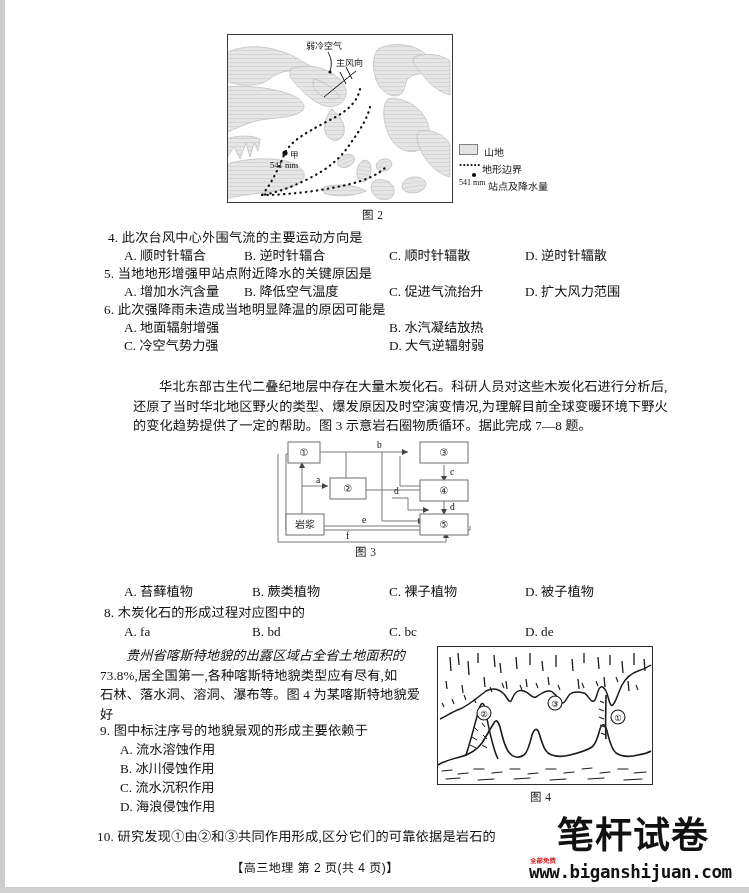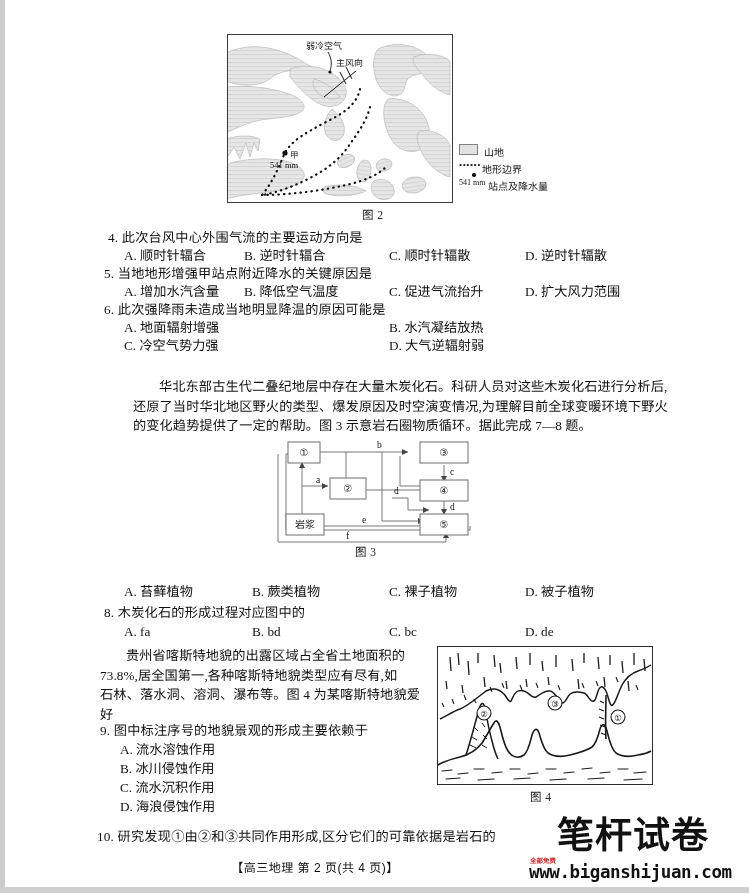--- a/index.html
+++ b/index.html
@@ -340,21 +340,21 @@
   <div class="opt" style="left:389px; top:584px;">C. 裸子植物</div>
   <div class="opt" style="left:525px; top:584px;">D. 被子植物</div>
 
   <div class="qline" style="left:104px; top:605px;">8. 木炭化石的形成过程对应图中的</div>
   <div class="opt" style="left:124px; top:624px;">A. fa</div>
   <div class="opt" style="left:252px; top:624px;">B. bd</div>
   <div class="opt" style="left:389px; top:624px;">C. bc</div>
   <div class="opt" style="left:525px; top:624px;">D. de</div>
 
   <div class="para" style="left:100px; top:646px; width:320px;">
-    <div style="text-indent:26px;">贵州省喀斯特地貌的出露区域占全省土地面积的</div>
+    <div style="text-indent:26px;font-style:italic;">贵州省喀斯特地貌的出露区域占全省土地面积的</div>
     <div>73.8%,居全国第一,各种喀斯特地貌类型应有尽有,如</div>
     <div>石林、落水洞、溶洞、瀑布等。图 4 为某喀斯特地貌爱好</div>
   </div>
 
   <div class="qline" style="left:100px; top:723px;">9. 图中标注序号的地貌景观的形成主要依赖于</div>
   <div class="opt" style="left:120px; top:742px;">A. 流水溶蚀作用</div>
   <div class="opt" style="left:120px; top:761px;">B. 冰川侵蚀作用</div>
   <div class="opt" style="left:120px; top:780px;">C. 流水沉积作用</div>
   <div class="opt" style="left:120px; top:799px;">D. 海浪侵蚀作用</div>
 

